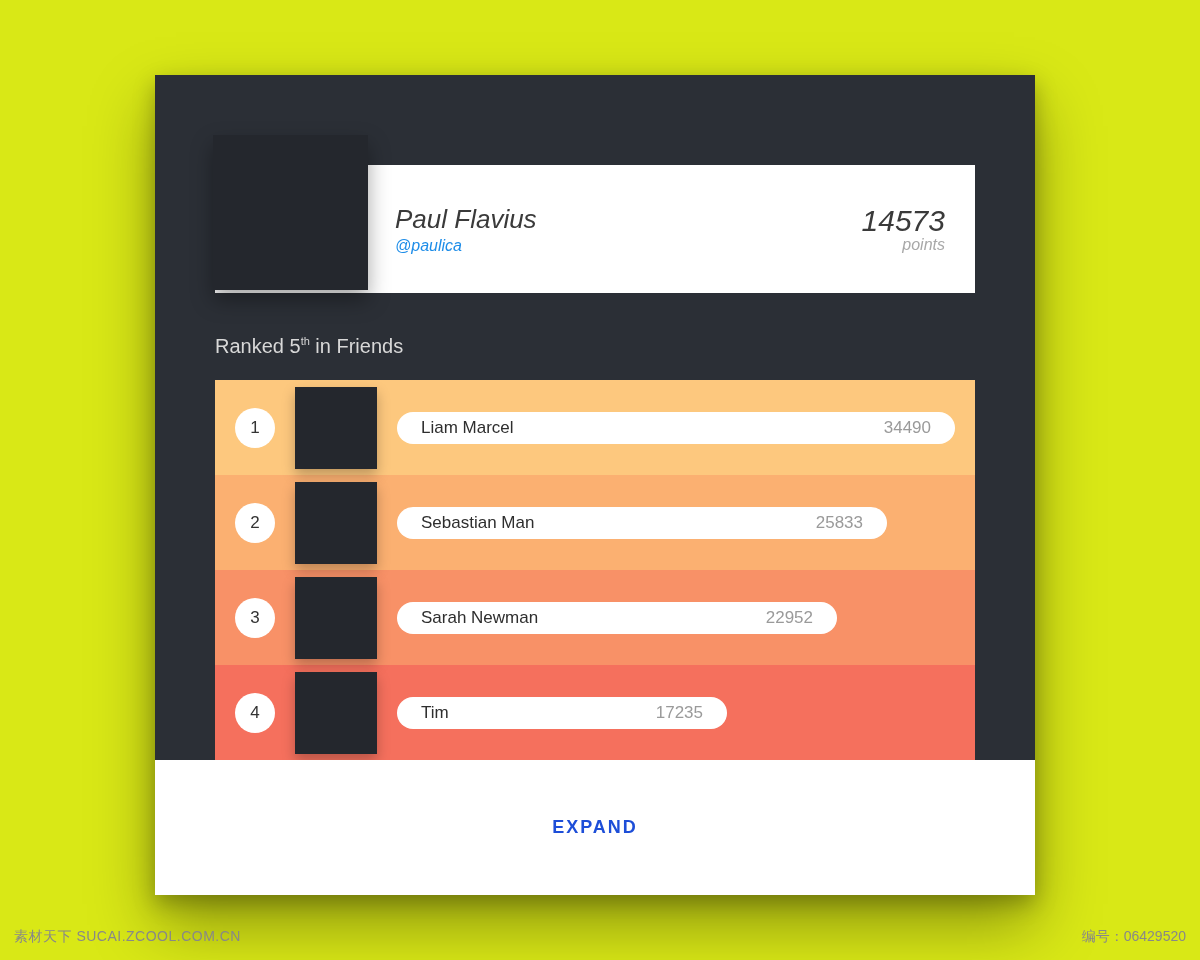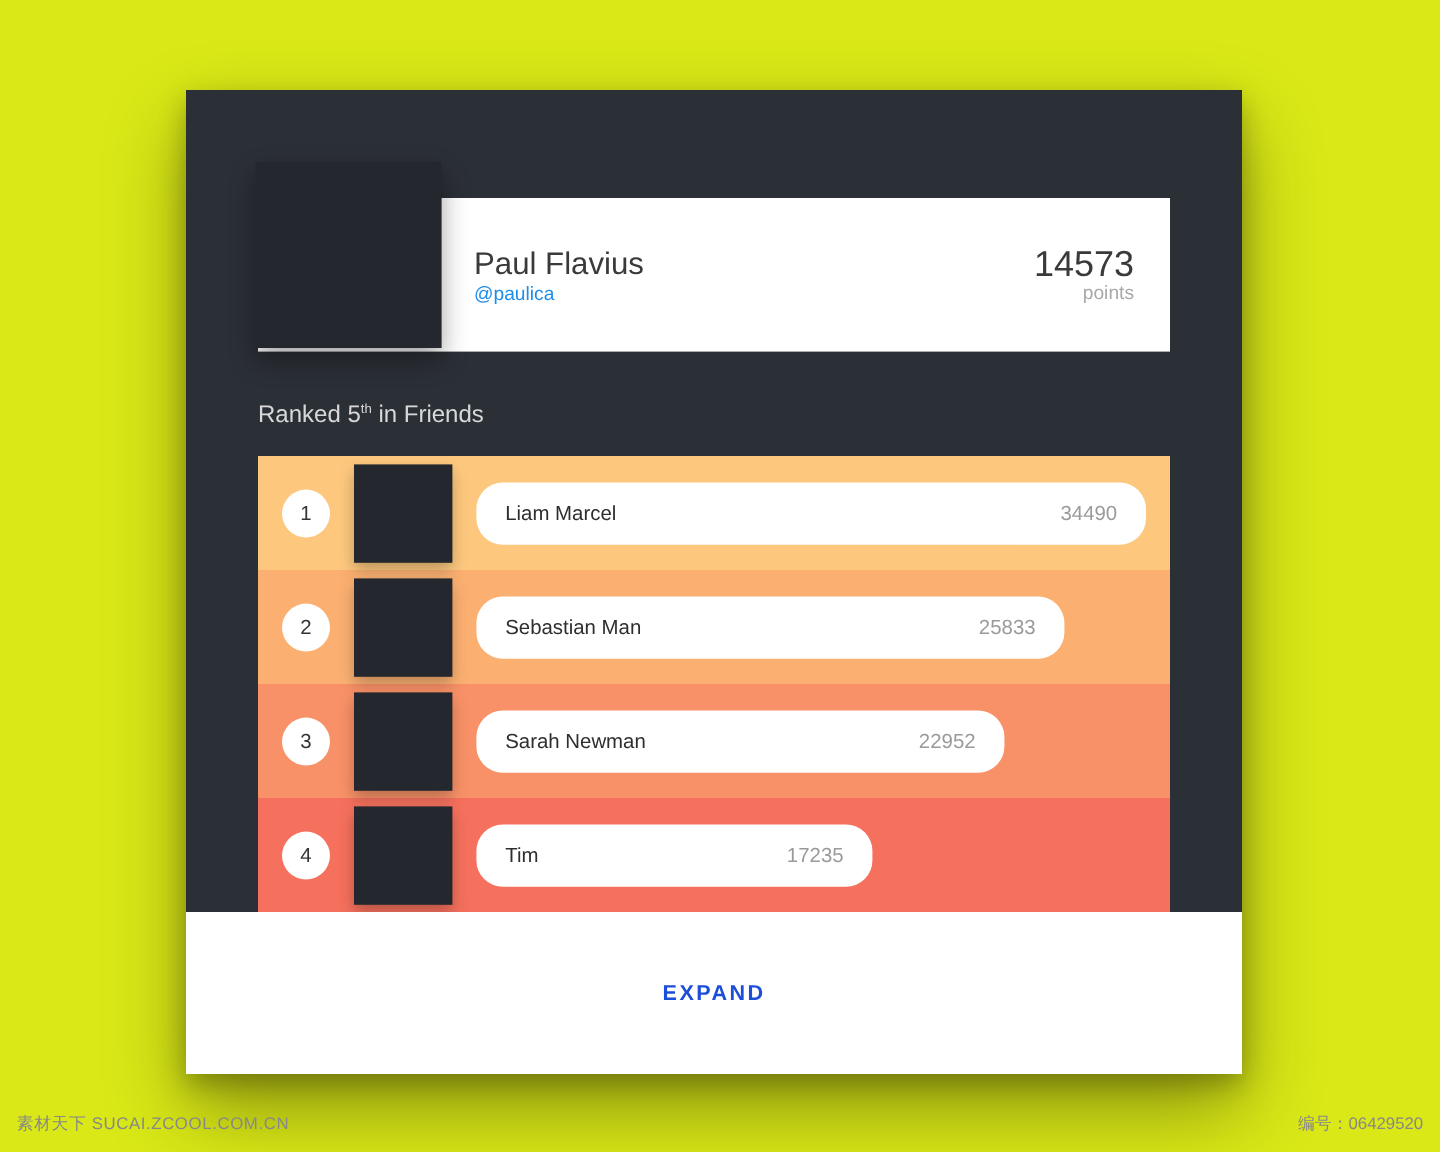--- a/index.html
+++ b/index.html
@@ -41,20 +41,21 @@
   }
   .profile-bar {
     position: relative;
     margin: 90px 60px 0 60px;
     height: 128px;
     background: #ffffff;
     display: flex;
     align-items: center;
     padding-left: 180px;
     padding-right: 30px;
+    font-style: italic;
   }
   .avatar-main {
     position: absolute;
     left: -2px;
     top: -30px;
     width: 155px;
     height: 155px;
     background: #24272d;
     box-shadow: 0 10px 20px rgba(0,0,0,0.35);
   }
@@ -135,21 +136,21 @@
     width: 82px;
     height: 82px;
     background: #24272d;
     margin-left: 20px;
     flex-shrink: 0;
     box-shadow: 0 6px 12px rgba(0,0,0,0.25);
     position: relative;
     z-index: 2;
   }
   .row-pill {
-    height: 52px;
+    height: 32px;
     background: #ffffff;
     border-radius: 22px;
     margin-left: 20px;
     display: flex;
     align-items: center;
     padding: 0 24px;
     font-size: 17px;
   }
   .stripe-1 .row-pill { width: 580px; }
   .stripe-2 .row-pill { width: 490px; }

